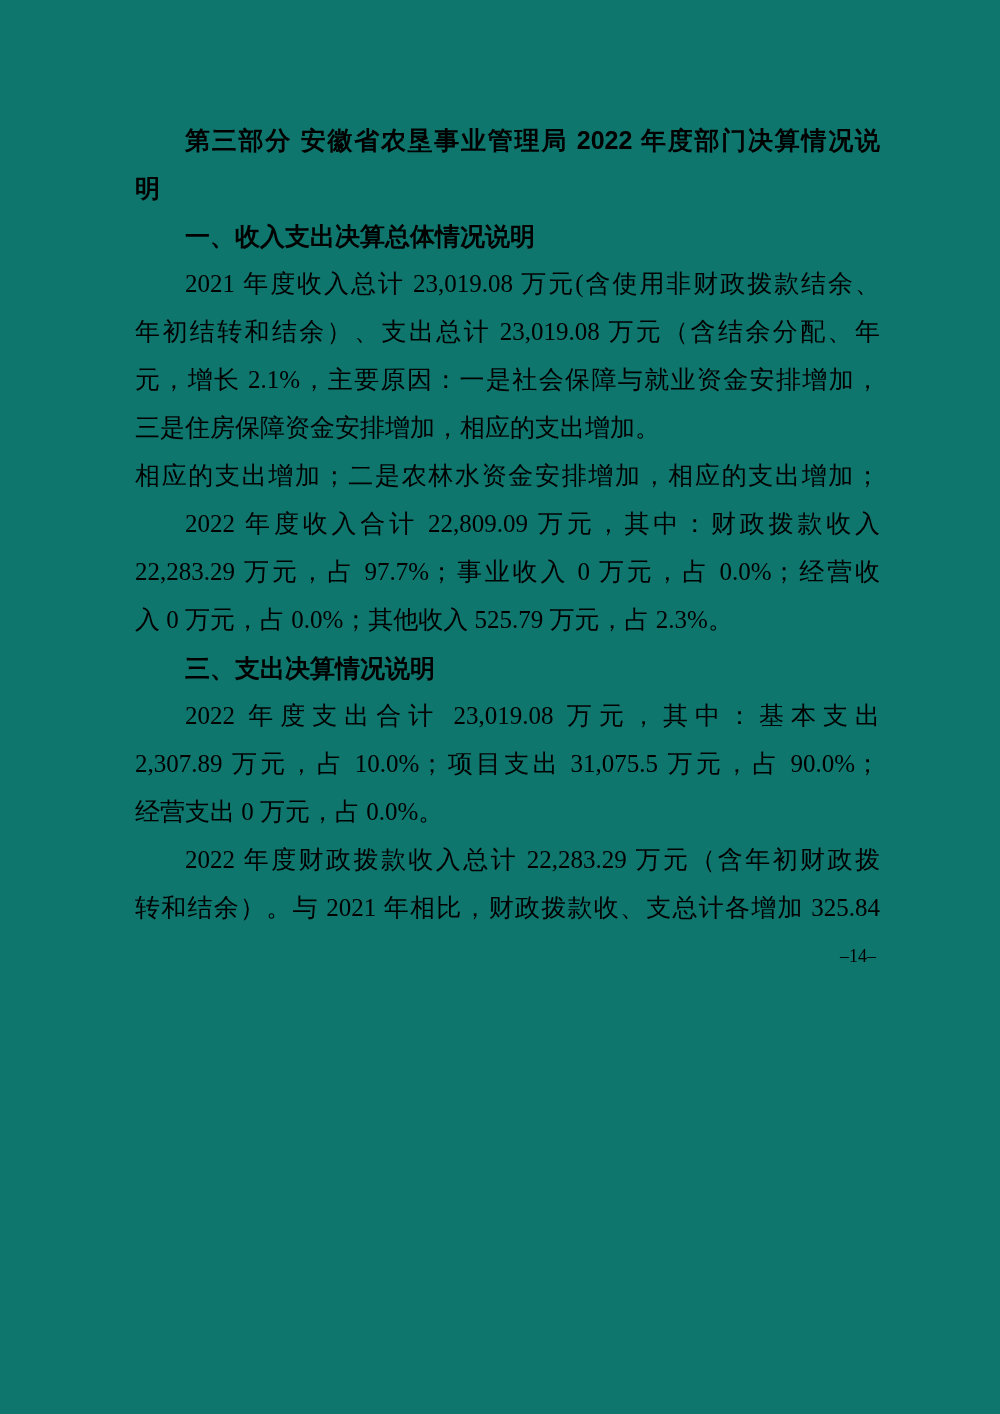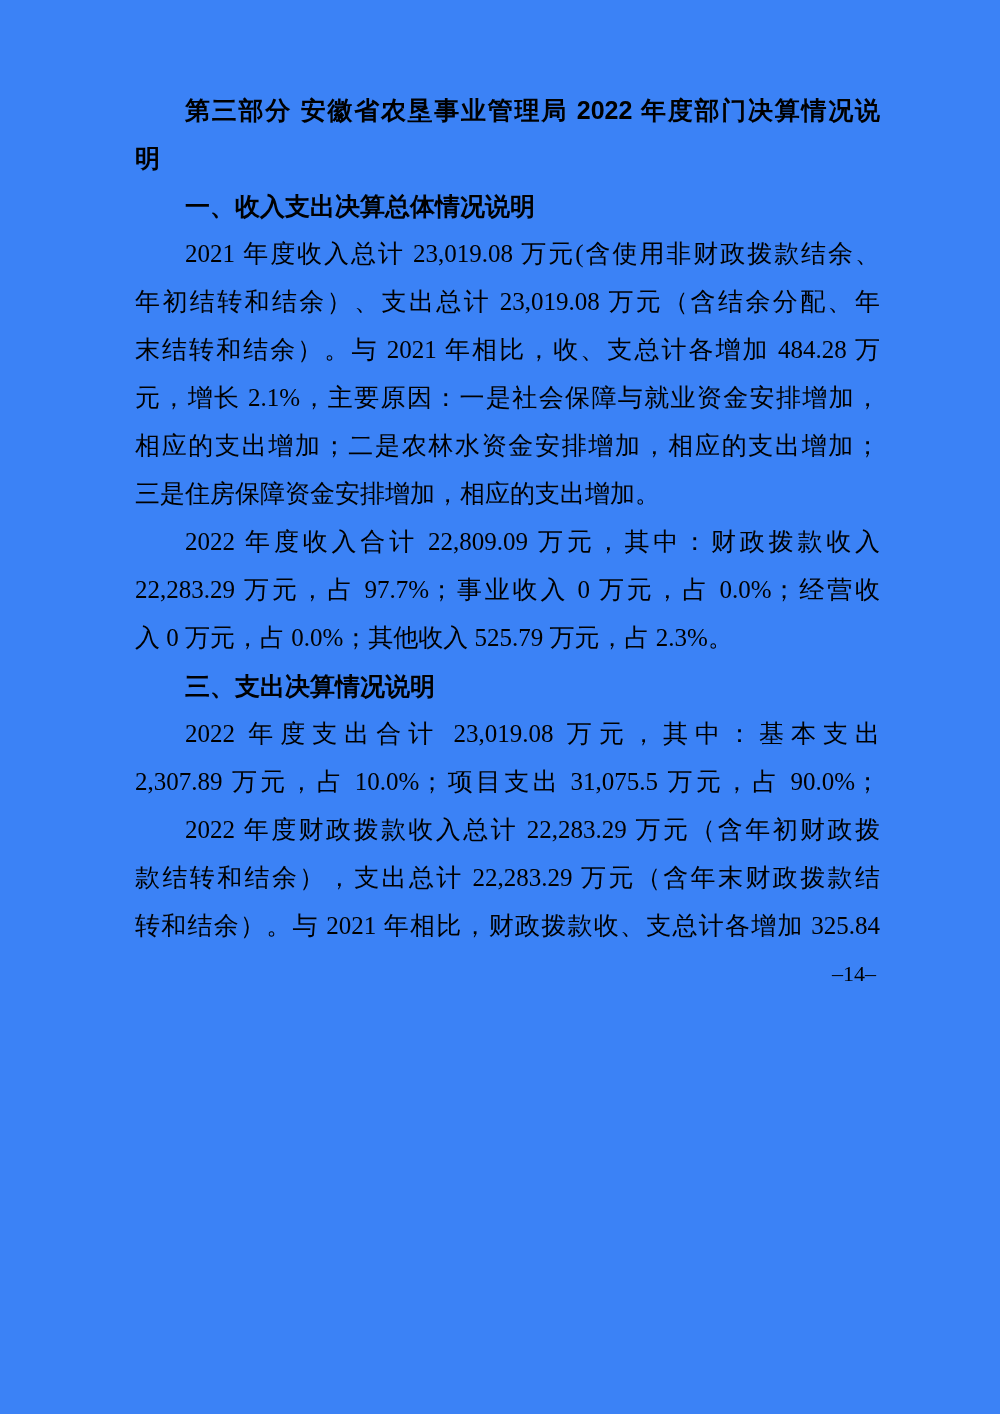--- a/index.html
+++ b/index.html
@@ -5,23 +5,23 @@
   html, body {
     margin: 0;
     padding: 0;
     background: #ffffff;
   }
   .page {
     position: relative;
     box-sizing: border-box;
     width: 1000px;
     height: 1414px;
-    background: #3b82f6;
+    background: #0f766e;
     color: #000000;
-    padding: 86px 120px 0 135px;
+    padding: 116px 120px 0 135px;
     font-family: "Liberation Serif", "DejaVu Serif", serif;
     font-size: 25px;
     line-height: 48px;
     overflow: hidden;
   }
   .line {
     height: 48px;
     overflow: hidden;
     white-space: normal;
   }
@@ -34,57 +34,56 @@
   }
   .stretch {
     text-align: justify;
     text-align-last: justify;
     text-justify: inter-character;
   }
   .pageno {
     height: 48px;
     line-height: 48px;
     text-align: right;
-    font-size: 22px;
+    font-size: 18px;
     padding-right: 4px;
     font-family: "Liberation Serif", "DejaVu Serif", serif;
   }
   section { display: block; }
 </style>
 </head>
 <body>
 
 <div class="page">
 
   <div class="line bold indent stretch">第三部分 安徽省农垦事业管理局 2022 年度部门决算情况说</div>
   <div class="line bold">明</div>
 
   <section>
     <div class="line bold indent">一、收入支出决算总体情况说明</div>
     <div class="line indent stretch">2021 年度收入总计 23,019.08 万元(含使用非财政拨款结余、</div>
     <div class="line stretch">年初结转和结余）、支出总计 23,019.08 万元（含结余分配、年</div>
-    <div class="line stretch">末结转和结余）。与 2021 年相比，收、支总计各增加 484.28 万</div>
     <div class="line stretch">元，增长 2.1%，主要原因：一是社会保障与就业资金安排增加，</div>
+    <div class="line">三是住房保障资金安排增加，相应的支出增加。</div>
     <div class="line stretch">相应的支出增加；二是农林水资金安排增加，相应的支出增加；</div>
-    <div class="line">三是住房保障资金安排增加，相应的支出增加。</div>
   </section>
 
   <section>
     <div class="line indent stretch">2022 年度收入合计 22,809.09 万元，其中：财政拨款收入</div>
     <div class="line stretch">22,283.29 万元，占 97.7%；事业收入 0 万元，占 0.0%；经营收</div>
     <div class="line">入 0 万元，占 0.0%；其他收入 525.79 万元，占 2.3%。</div>
   </section>
 
   <section>
     <div class="line bold indent">三、支出决算情况说明</div>
     <div class="line indent stretch">2022 年度支出合计 23,019.08 万元，其中：基本支出</div>
     <div class="line stretch">2,307.89 万元，占 10.0%；项目支出 31,075.5 万元，占 90.0%；</div>
+    <div class="line">经营支出 0 万元，占 0.0%。</div>
   </section>
 
   <section>
     <div class="line indent stretch">2022 年度财政拨款收入总计 22,283.29 万元（含年初财政拨</div>
-    <div class="line stretch">款结转和结余），支出总计 22,283.29 万元（含年末财政拨款结</div>
     <div class="line stretch">转和结余）。与 2021 年相比，财政拨款收、支总计各增加 325.84</div>
   </section>
 
   <div class="pageno">–14–</div>
 
 </div>
 
 </body></html>

